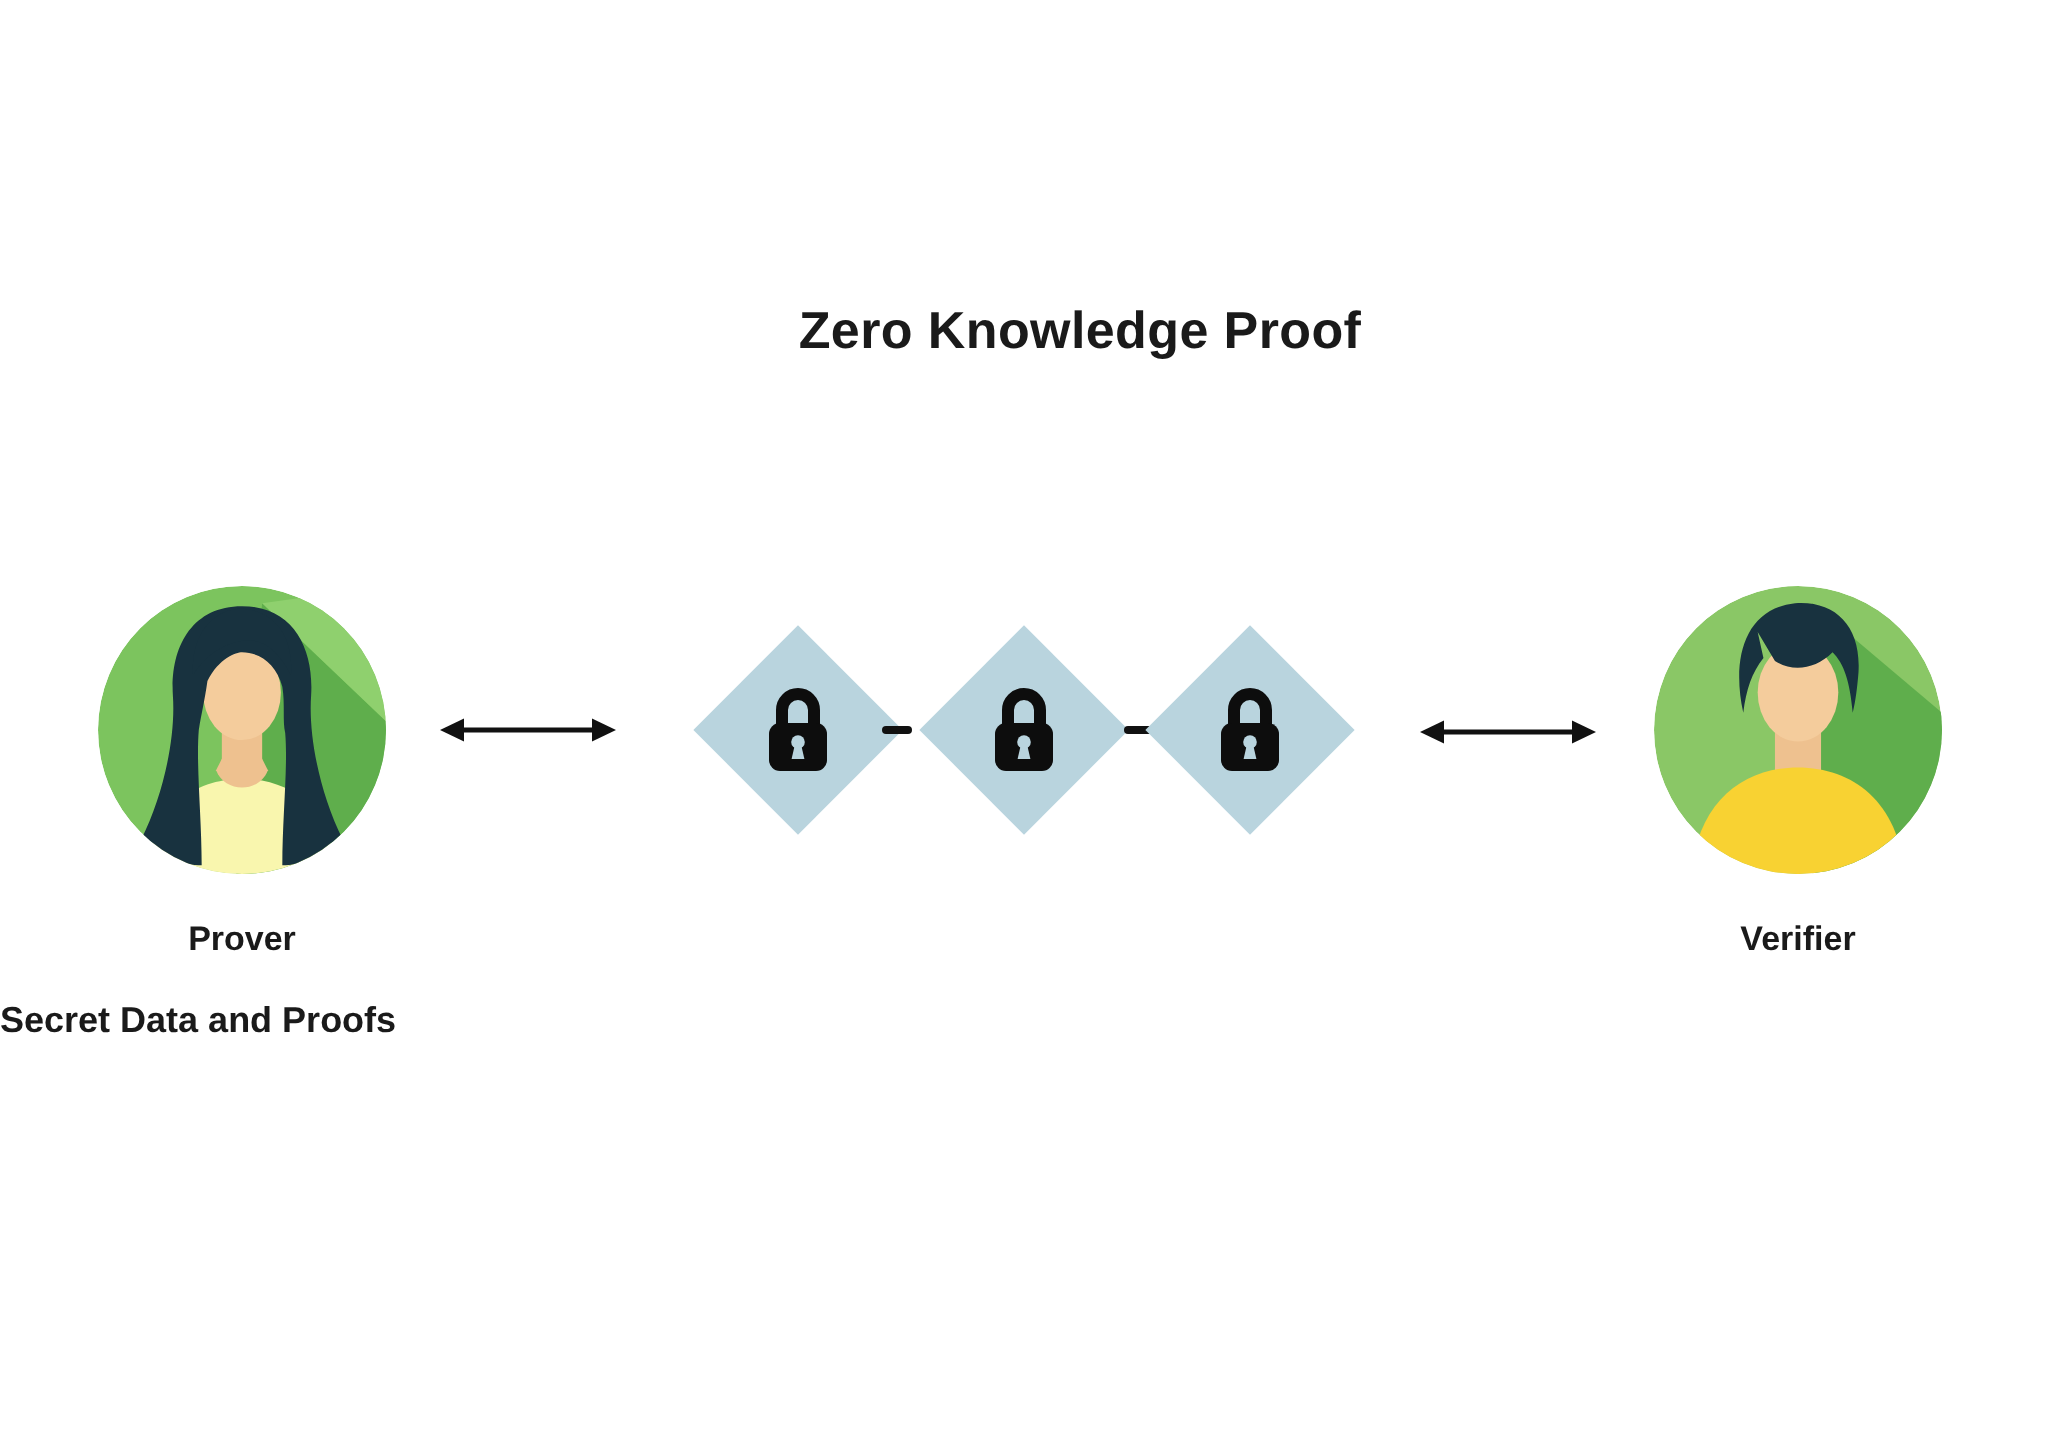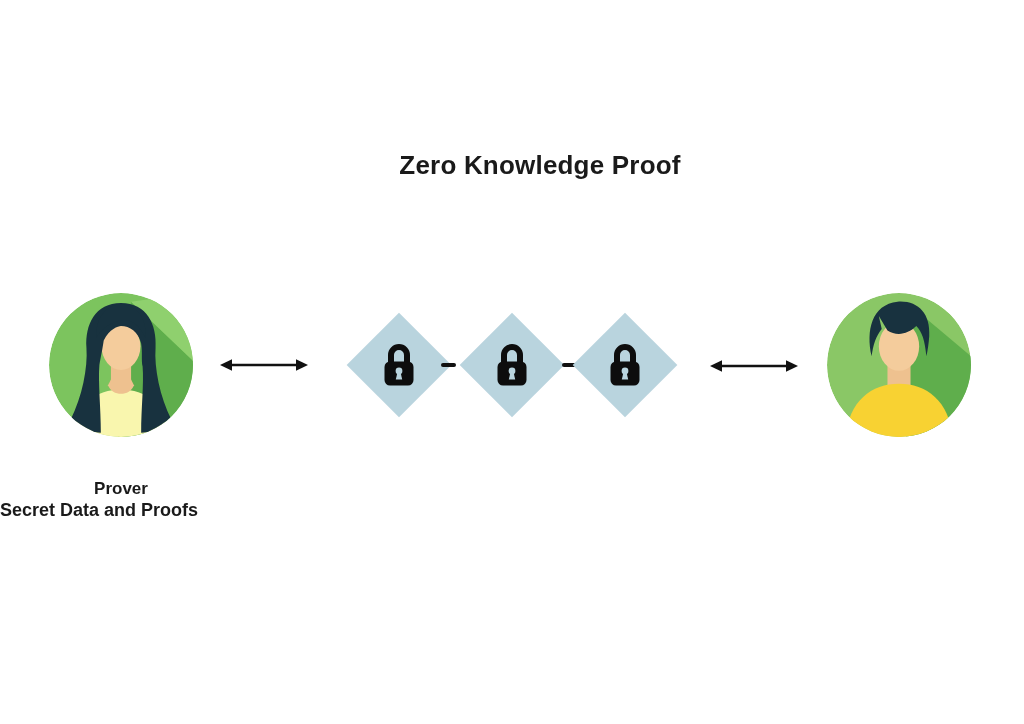--- a/index.html
+++ b/index.html
@@ -15,21 +15,21 @@
   }
   .title{
     position:absolute; top:150px; left:0; width:1024px; text-align:center;
     font-size:26px; font-weight:700; letter-spacing:0.2px;margin-left:28px;
   }
   .avatar{ position:absolute; width:144px; height:144px; top:293px; }
   .avatar svg{ display:block; width:144px; height:144px; }
   .avatar-left{ left:49px; }
   .avatar-right{ left:827px; }
   .actor-label{
-    position:absolute; top:479px; width:160px; text-align:center;
+    position:absolute; top:460px; width:160px; text-align:center;
     font-size:17px; font-weight:700;
   }
   .label-left{ left:41px; }
   .label-right{ left:819px; }
   .center-label{
     position:absolute; top:500px; left:0; width:1024px; 
     font-size:18px; font-weight:700;
   }
   .arrow{ position:absolute; width:92px; height:18px; }
   .arrow-left{ left:218px; top:356px; }
@@ -125,16 +125,17 @@
       <g clip-path="url(#clipB)">
         <circle cx="50" cy="50" r="50" fill="var(--green_main2)"></circle>
         <polygon points="55,6 100,44 100,100 55,100" fill="var(--green_dark)"></polygon>
         <rect x="42" y="48" width="16" height="18" fill="var(--skin_shade)"></rect>
         <ellipse cx="50" cy="37" rx="14" ry="17" fill="var(--skin)"></ellipse>
         <path d="M13 100 C15 75 31 63 50 63 C69 63 85 75 87 100 Z" fill="var(--shirt_yellow)"></path>
         <path d="M31 44 C27 26 31 8 49 6 C63 5 72 14 71 30 C70.6 35 70 40 69 44 C68 33 66 27 62 23 C56 29 48 30 42 26 L36 16 L38 25 C34 30 32 36 31 44 Z" fill="var(--hair_dark)"></path>
       </g>
     </svg>
   </div>
+  <div class="actor-label label-right">Verifier</div>
 
   <div class="center-label">Secret Data and Proofs</div>
 
 </div>
 
 </body></html>

